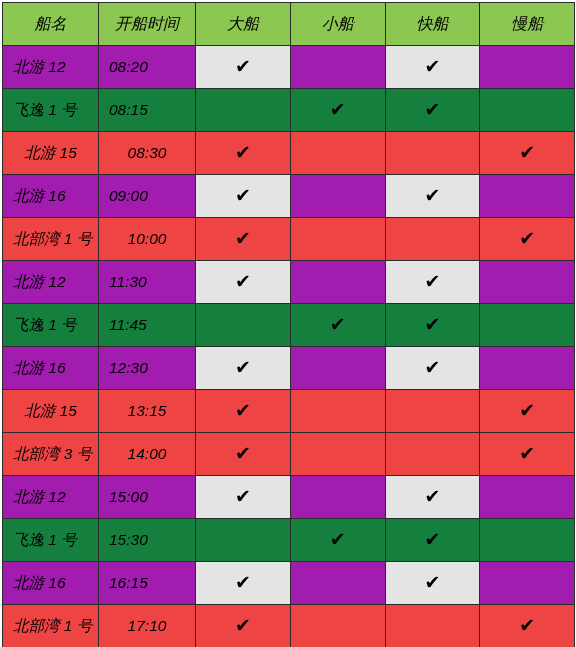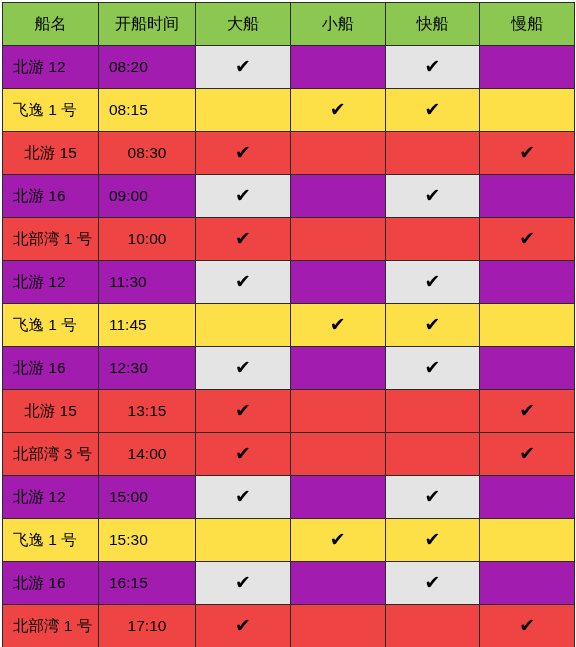--- a/index.html
+++ b/index.html
@@ -11,20 +11,21 @@
     width: 576px;
     height: 647px;
     font-family: "Liberation Sans", "DejaVu Sans", sans-serif;
     overflow: hidden;
   }
   #ferry-table {
     border-collapse: collapse;
     table-layout: fixed;
     width: 572px;
     margin: 2px 0 0 2px;
+    font-style: italic;
   }
   #ferry-table col.c-name  { width: 96px; }
   #ferry-table col.c-time  { width: 97px; }
   #ferry-table col.c-type  { width: 94.75px; }
 
   #ferry-table th,
   #ferry-table td {
     border: 1.5px solid #2b2b2b;
     height: 43px;
     padding: 0 10px;
@@ -37,21 +38,21 @@
     overflow: hidden;
   }
   #ferry-table thead th {
     background: #8CC751;
     text-align: center;
     font-size: 16px;
   }
   
   tr.tone-white td { background: #a21caf; }
   tr.tone-white td.mark-cell.checked { background: #E4E4E4; }
-  tr.tone-orange td { background: #fde047; }
+  tr.tone-orange td { background: #15803d; }
   tr.tone-blue td  { background: #ef4444; text-align: center; }
 
   td.name-cell { text-align: left; }
   td.time-cell { text-align: left; }
   td.mark-cell { text-align: center; padding: 0; }
 
   .check-glyph {
     display: inline-block;
     font-family: "DejaVu Sans", sans-serif;
     font-size: 19px;

